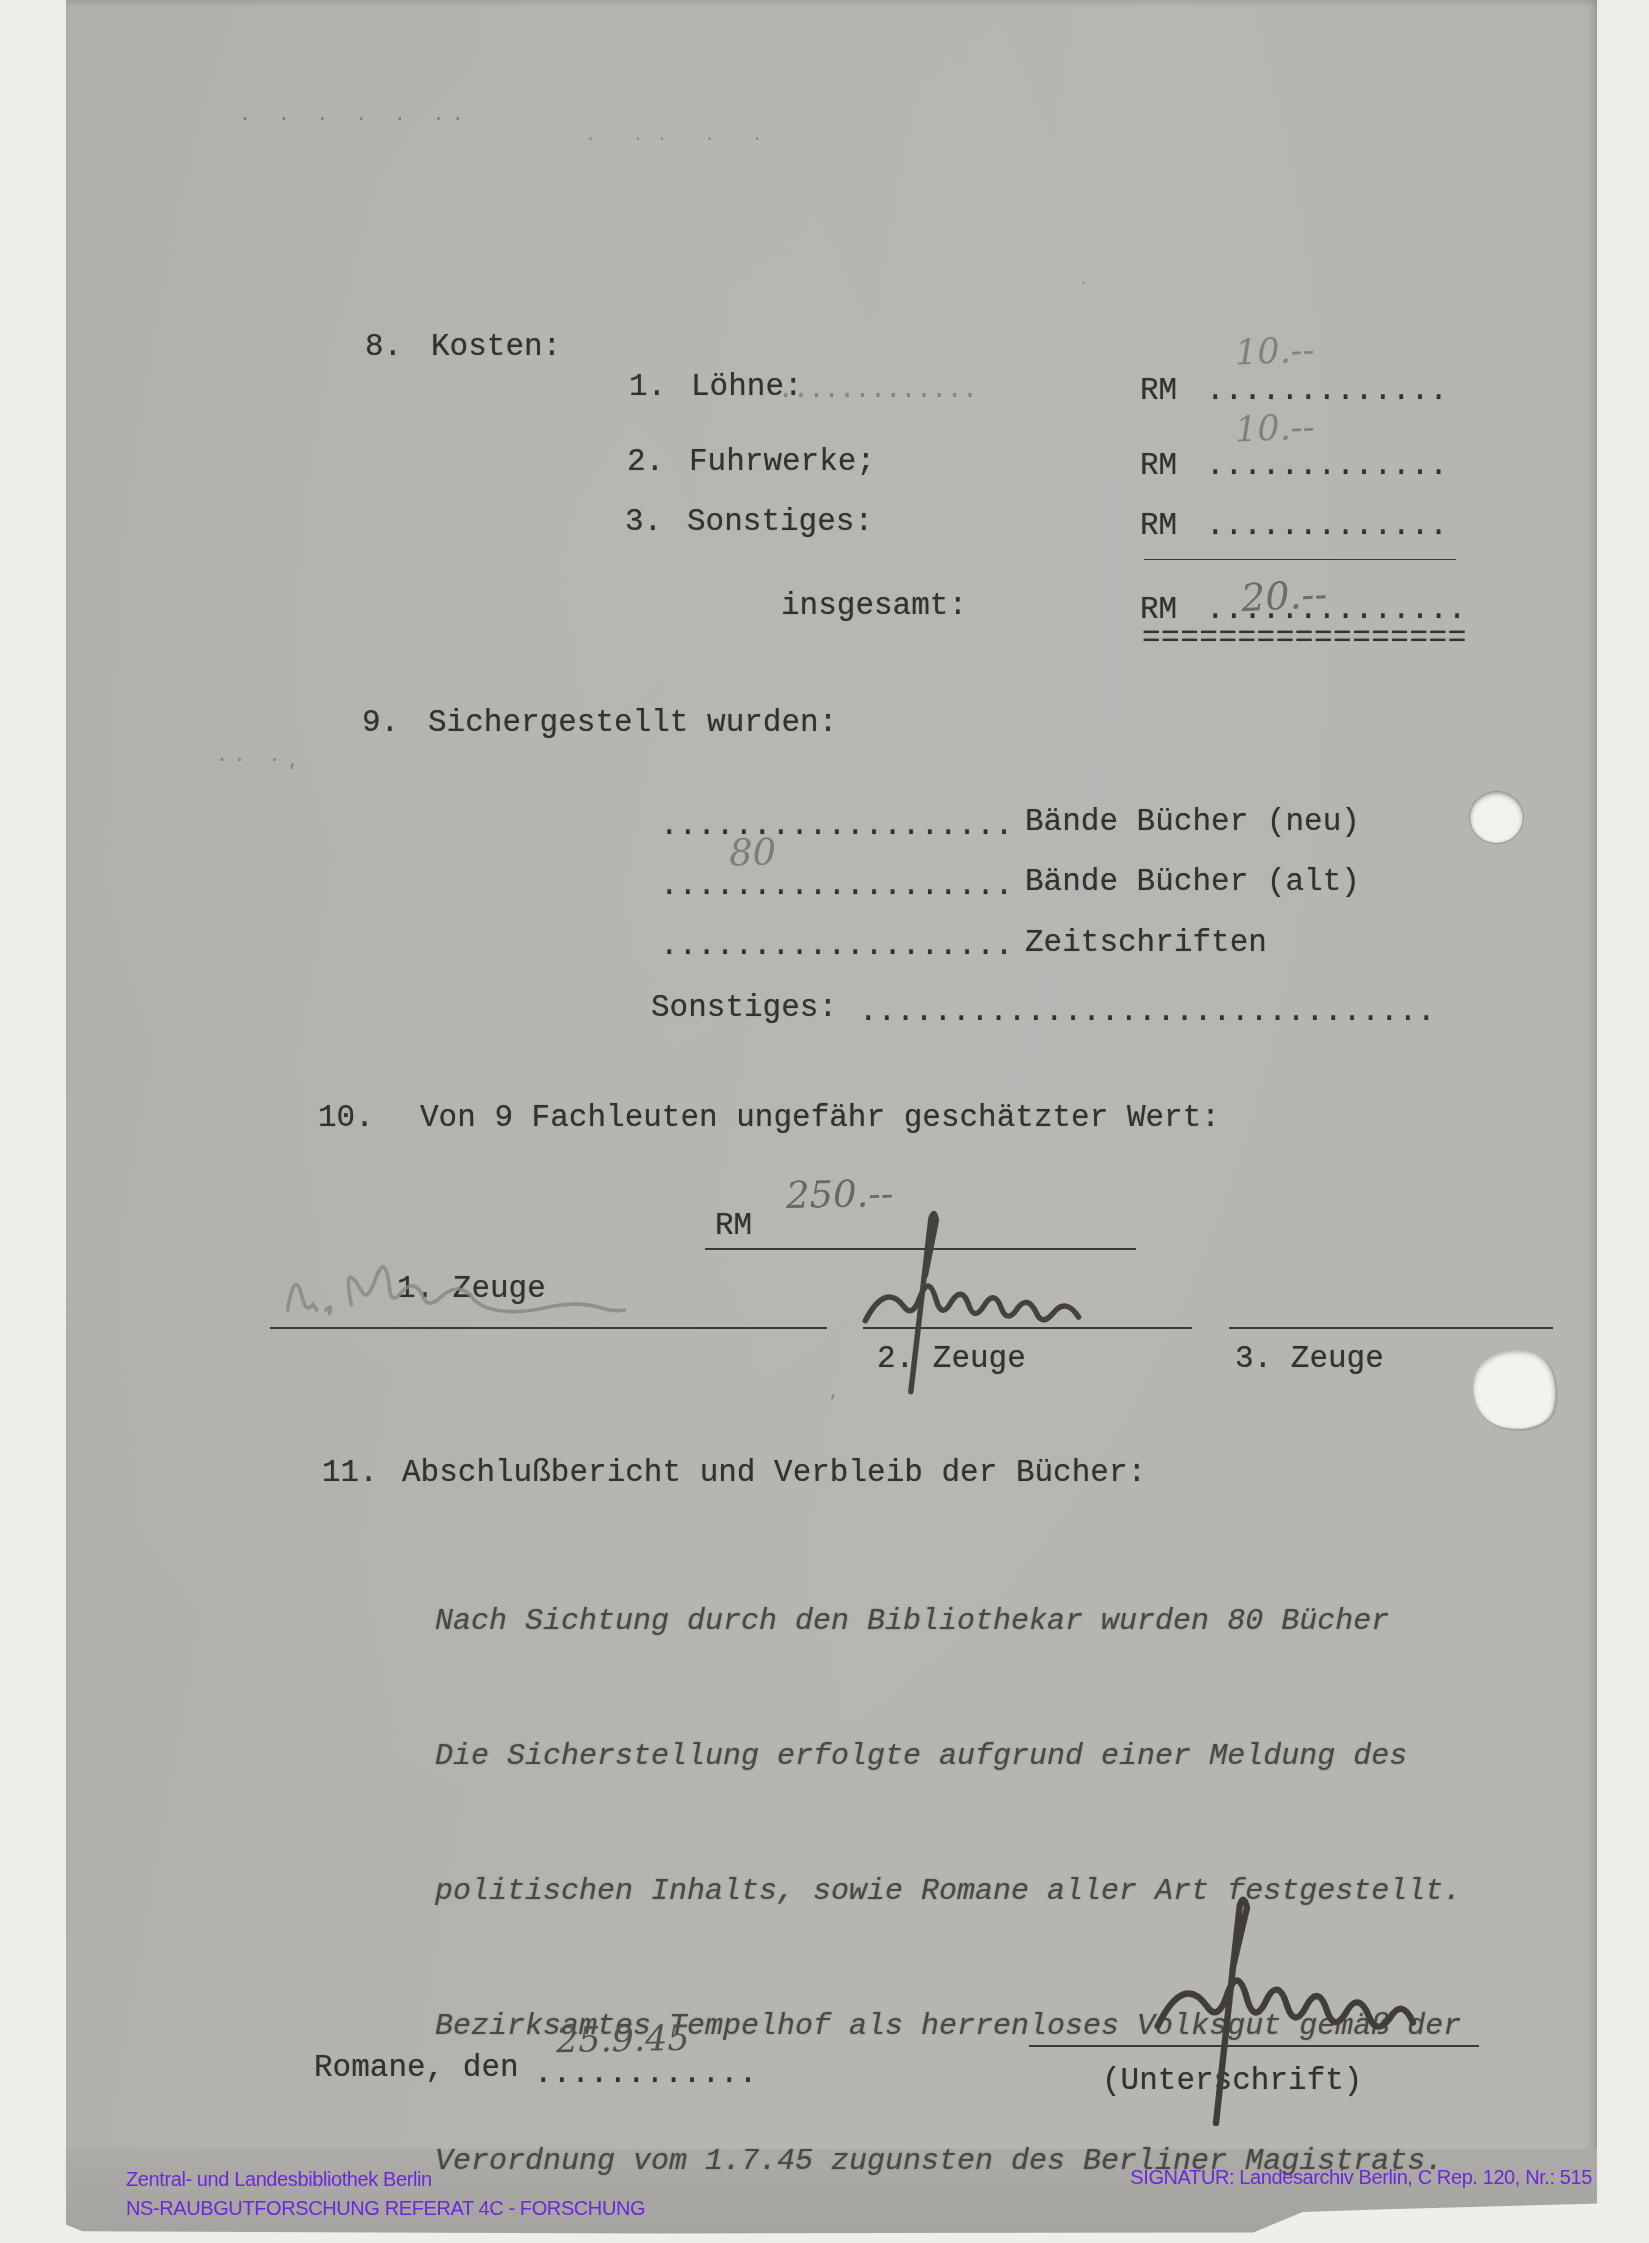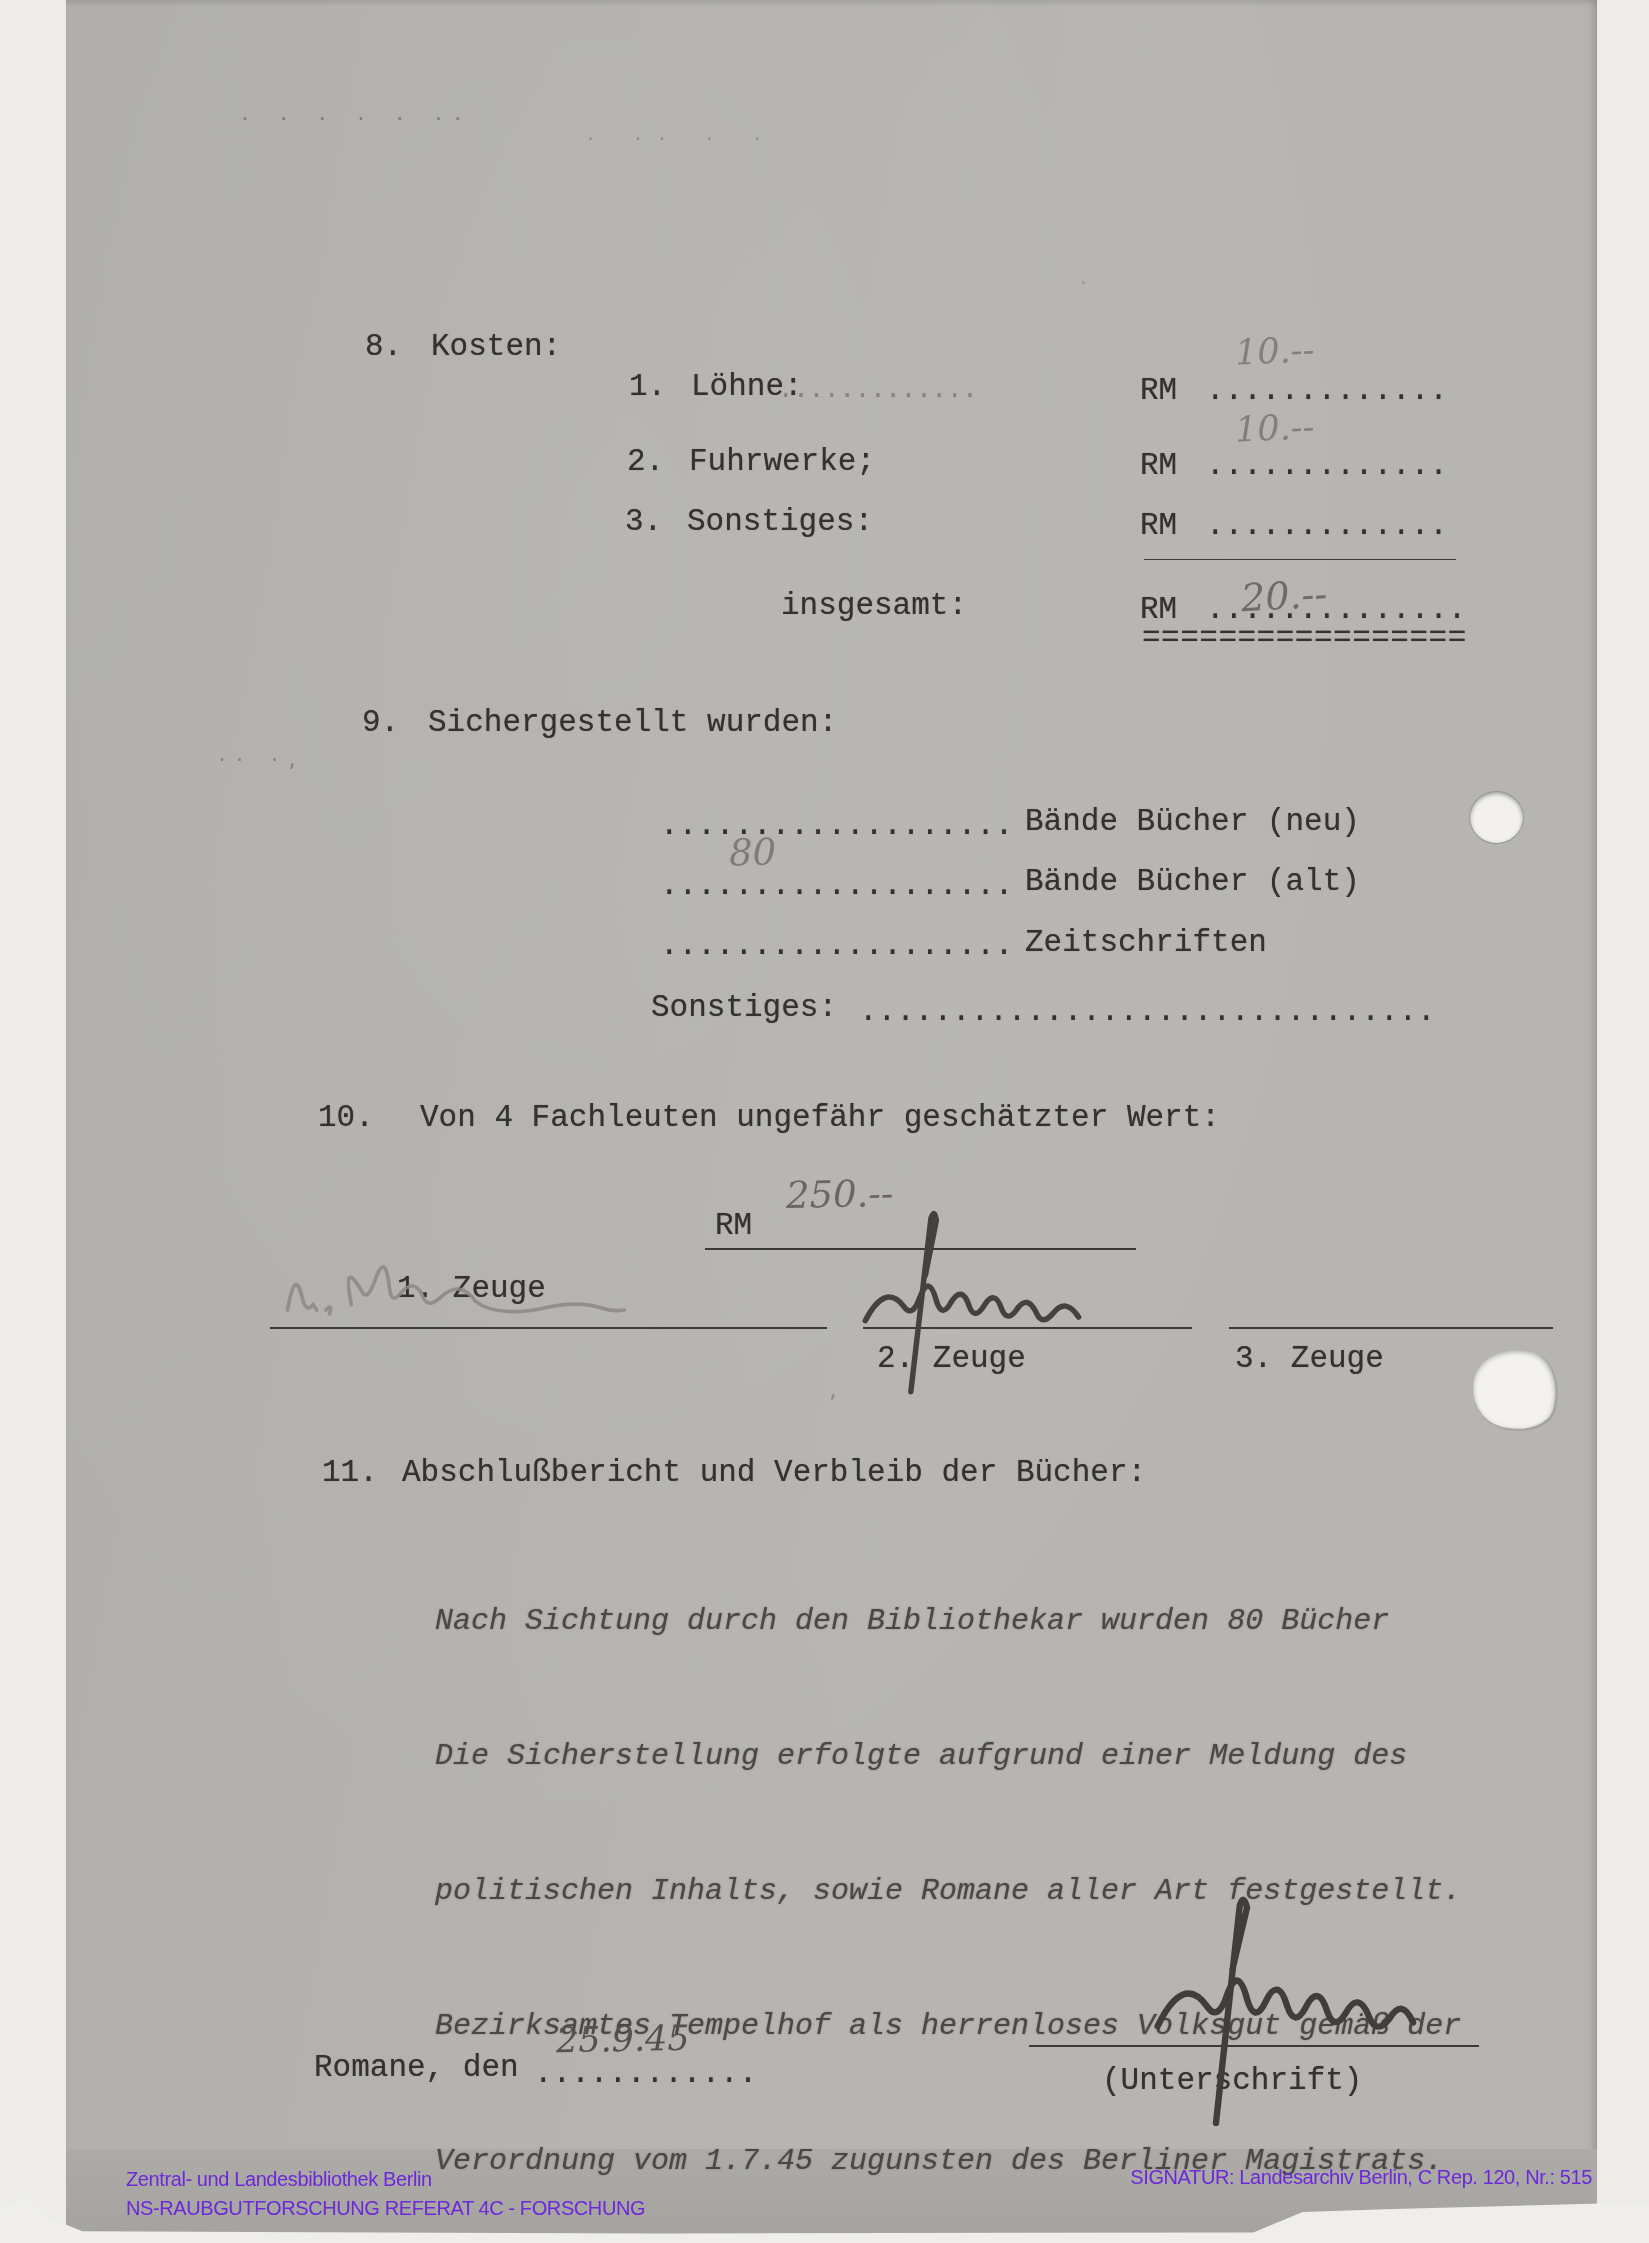--- a/index.html
+++ b/index.html
@@ -89,21 +89,21 @@
   <div class="tw" style="left:660px;top:868px;">...................</div>
   <div class="tw" style="left:1025px;top:864px;">Bände Bücher (alt)</div>
 
   <div class="tw" style="left:660px;top:928px;">...................</div>
   <div class="tw" style="left:1025px;top:925px;">Zeitschriften</div>
 
   <div class="tw" style="left:651px;top:990px;">Sonstiges:</div>
   <div class="tw" style="left:859px;top:994px;">...............................</div>
 
   <div class="tw" style="left:318px;top:1100px;">10.</div>
-  <div class="tw" style="left:420px;top:1100px;">Von 4 Fachleuten ungefähr geschätzter Wert:</div>
+  <div class="tw" style="left:420px;top:1100px;">Von 9 Fachleuten ungefähr geschätzter Wert:</div>
 
   <div class="tw" style="left:715px;top:1208px;">RM</div>
   <div class="hand" style="left:786px;top:1173px;font-size:37px;color:#6b6864;transform:rotate(-1deg);">250.--</div>
   <div class="rule" style="left:705px;top:1248px;width:431px;"></div>
 
   <svg class="sig" style="left:274px;top:1250px;" width="393" height="91" viewBox="0 0 430 100">
     <path d="M14 66 Q22 18 30 52 Q34 70 42 60 L46 66 M56 66 Q64 58 60 70 M84 60 Q74 8 96 46 Q102 58 112 28 Q122 4 126 42 Q128 60 138 48 Q154 28 164 54 Q170 64 182 52 Q204 32 220 56 Q244 76 304 62 Q336 56 360 64 Q372 68 384 66" fill="none" stroke="#8b8883" stroke-width="4" stroke-linecap="round" opacity=".85"></path>
   </svg>
   <div class="rule" style="left:270px;top:1327px;width:557px;"></div>
   <div class="tw" style="left:397px;top:1271px;">1. Zeuge</div>

